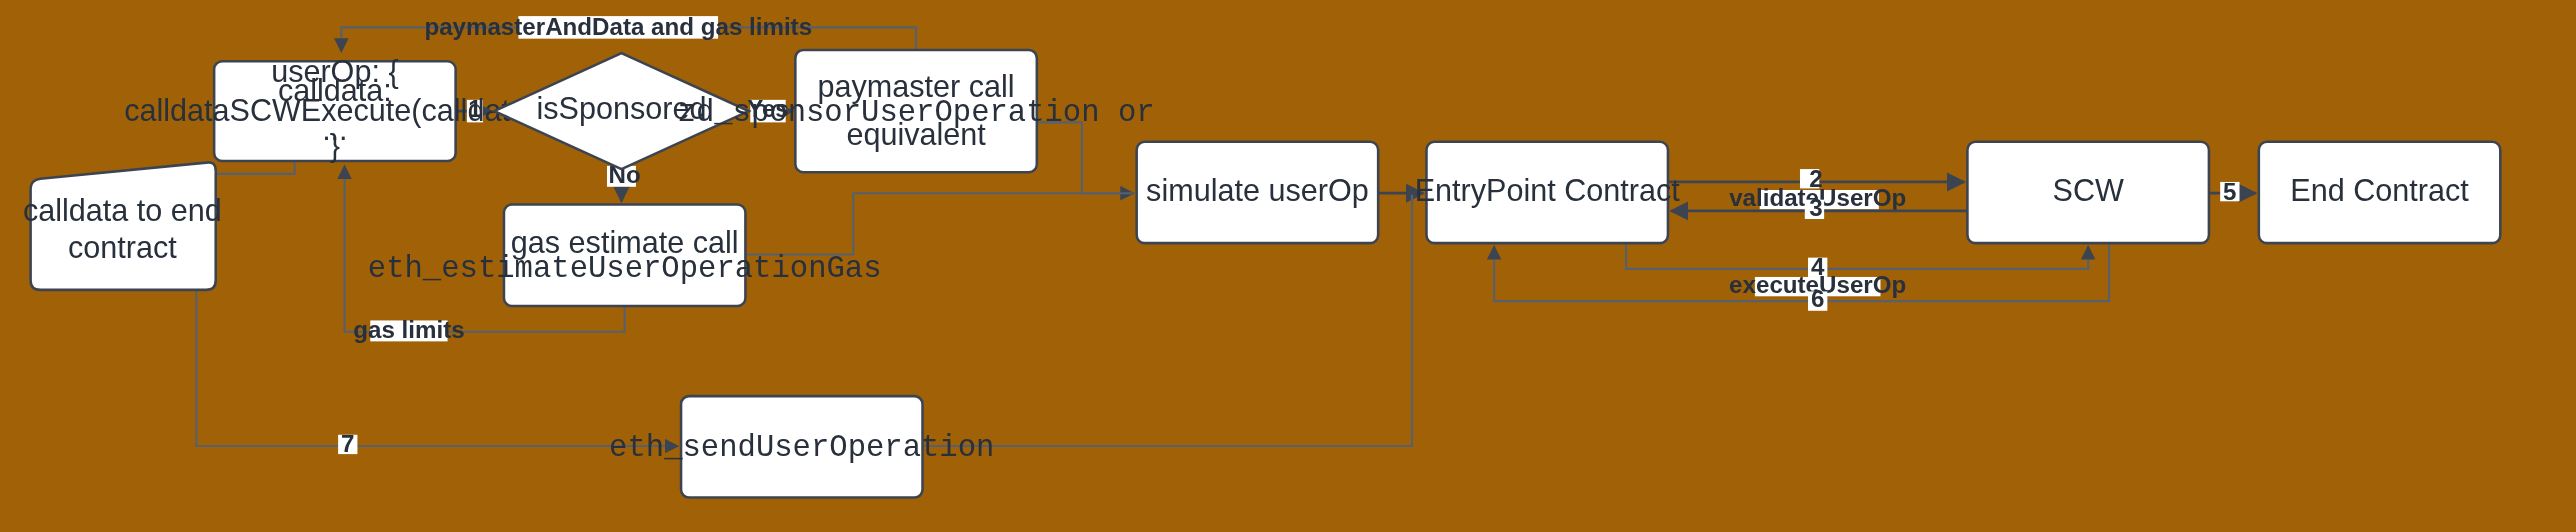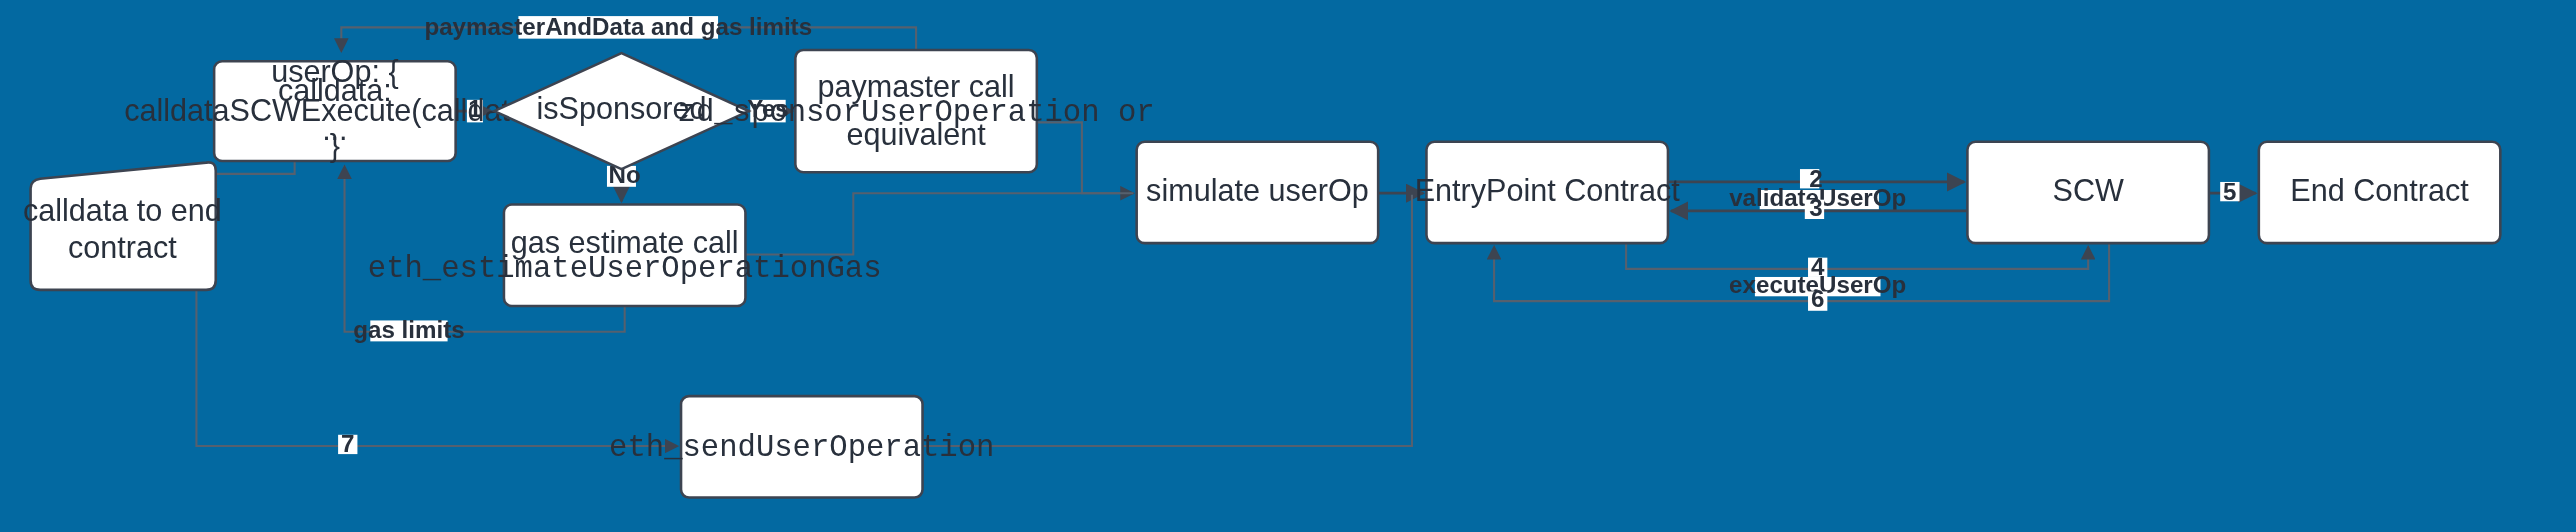--- a/index.html
+++ b/index.html
@@ -4,21 +4,21 @@
 <style>
   html, body {
     margin: 0;
     padding: 0;
     background: #ffffff;
   }
   #canvas-wrap {
     position: relative;
     width: 2576px;
     height: 533px;
-    background: #0369a1;
+    background: #a16207;
     overflow: hidden;
     font-family: "Liberation Sans", sans-serif;
   }
   svg#flow {
     display: block;
     width: 2576px;
     height: 533px;
   }
   .node-shape {
     fill: #ffffff;

